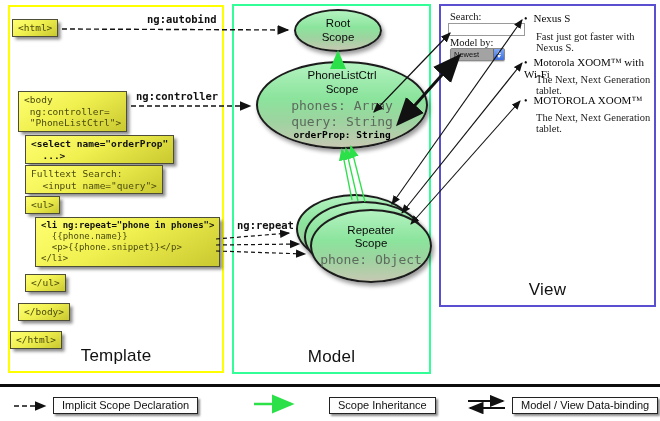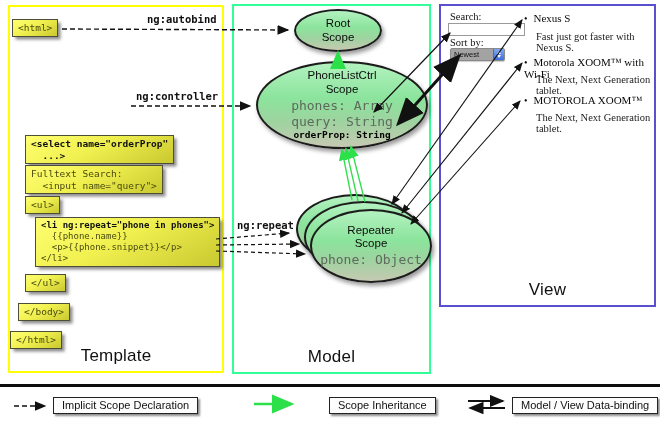--- a/index.html
+++ b/index.html
@@ -77,20 +77,23 @@
     <div class="panel-title">Template</div>
   </div>
   <div class="panel panel-model">
     <div class="panel-title">Model</div>
   </div>
   <div class="panel panel-view">
     <div class="panel-title">View</div>
   </div>
 
   <div class="codebox" style="left:12px; top:19px;">&lt;html&gt;</div>
+  <div class="codebox" style="left:18px; top:91px;">&lt;body
+ ng:controller=
+ "PhoneListCtrl"&gt;</div>
   <div class="codebox bold" style="left:25px; top:135px;">&lt;select name="orderProp"
   ...&gt;</div>
   <div class="codebox" style="left:25px; top:165px;">Fulltext Search:
   &lt;input name="query"&gt;</div>
   <div class="codebox" style="left:25px; top:196px;">&lt;ul&gt;</div>
   <div class="codebox" style="left:35px; top:217px; font-size:9px;"><span class="li-line1 pre">&lt;li ng:repeat="phone in phones"&gt;</span>
 <span class="pre">  {{phone.name}}
   &lt;p&gt;{{phone.snippet}}&lt;/p&gt;
 &lt;/li&gt;</span></div>
   <div class="codebox" style="left:25px; top:274px;">&lt;/ul&gt;</div>
@@ -117,21 +120,21 @@
   <div class="scope" style="left:296px; top:194px; width:118px; height:70px;"></div>
   <div class="scope" style="left:304px; top:201px; width:120px; height:72px;"></div>
   <div class="scope" style="left:310px; top:209px; width:122px; height:74px;">
     <div class="scope-title pre">Repeater
 Scope</div>
     <div class="scope-props pre">phone: Object</div>
   </div>
 
   <div class="view-label" style="left:450px; top:11px;">Search:</div>
   <input class="view-input" style="left: 448px; top: 23px;" value="">
-  <div class="view-label" style="left:450px; top:37px;">Sort by:</div>
+  <div class="view-label" style="left:450px; top:37px;">Model by:</div>
   <div class="view-select" style="left:450px; top:48px;">
     <span class="sel-text">Newest</span>
     <span class="stepper">
         <span class="up"></span>
         <span class="dn"></span>
       </span>
   </div>
 
   <div class="view-item-title" style="left:524px; top:12px;"><span class="bullet">•</span><span>Nexus S</span></div>
   <div class="view-item-desc" style="left:536px; top:31px;">Fast just got faster with Nexus S.</div>

